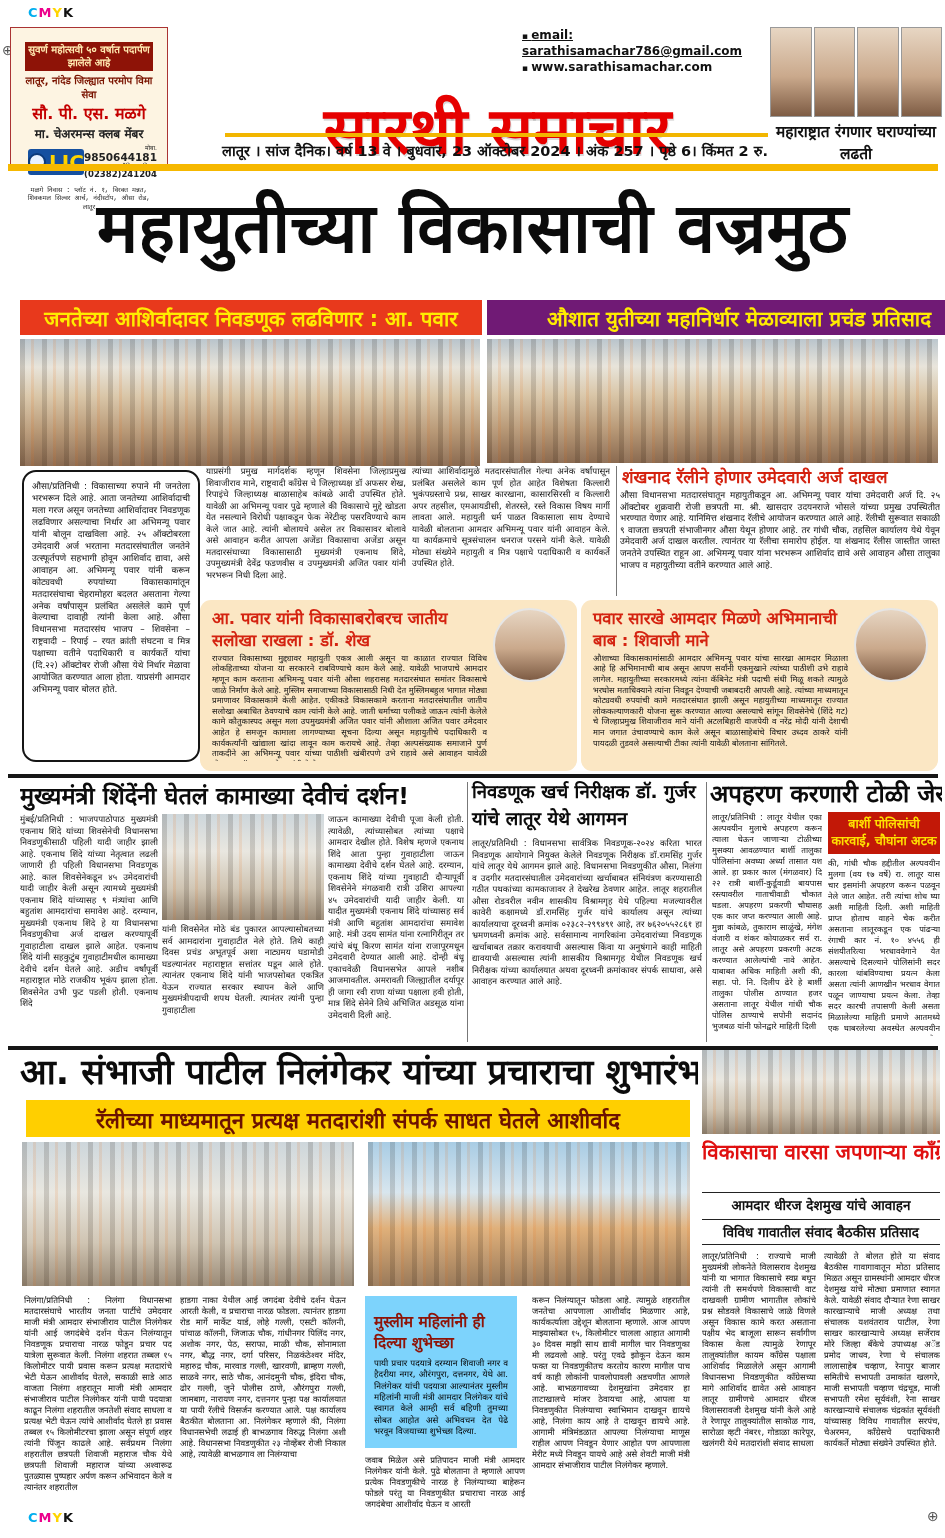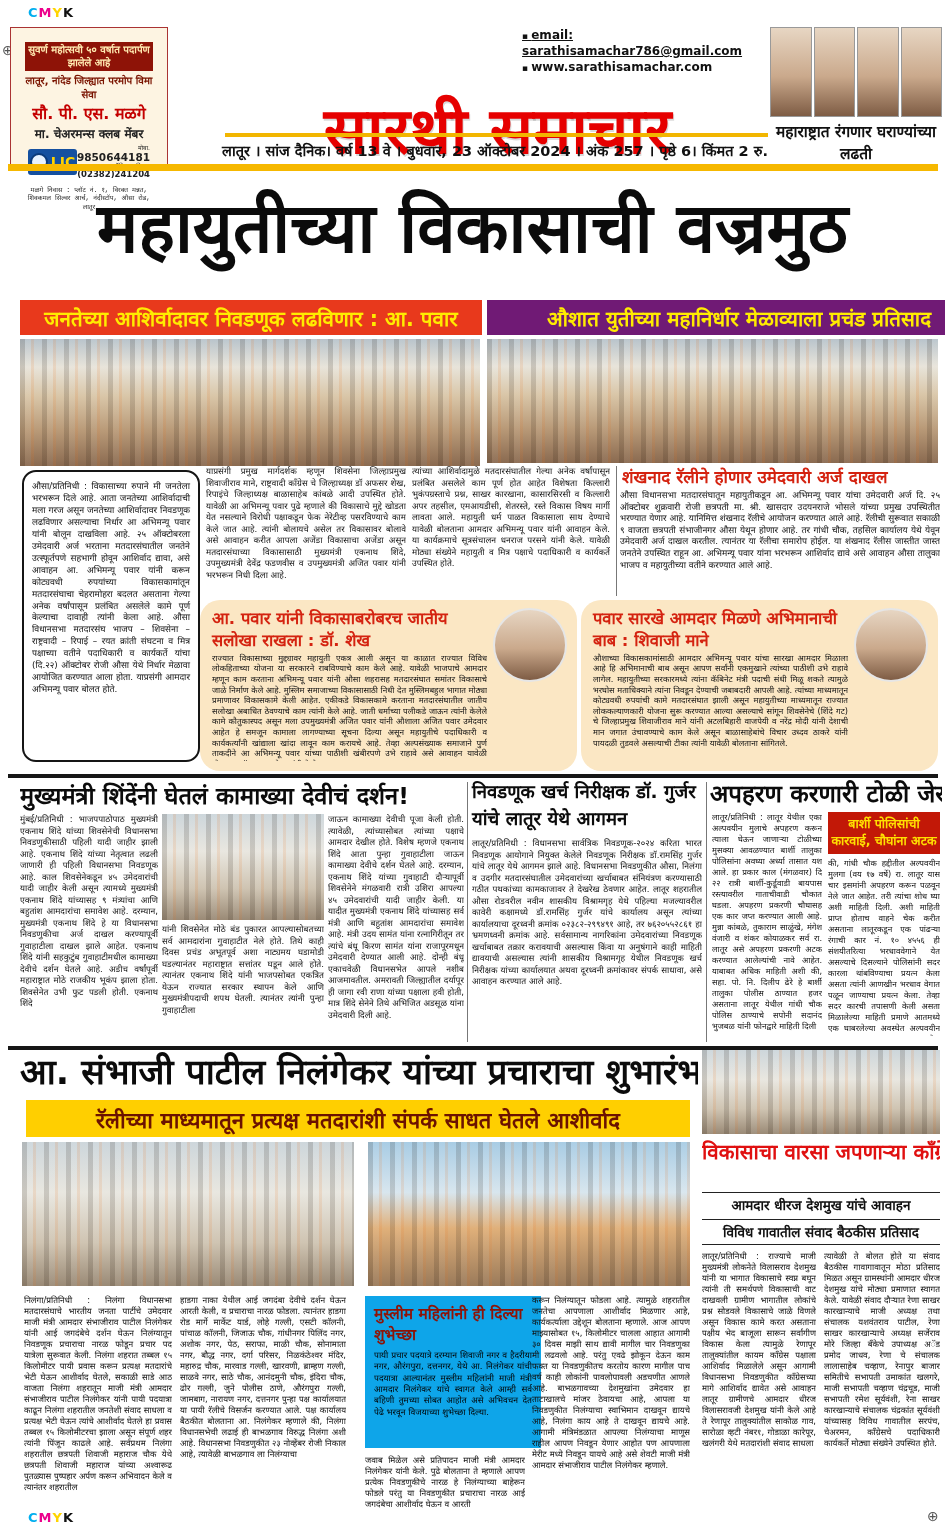--- a/index.html
+++ b/index.html
@@ -19,21 +19,21 @@
 
   
   .ad-box { left:10px; top:27px; width:158px; height:141px; border:1.5px solid #a33; background:#fdf4e2; padding:14px; font-size:7px; text-align:center; color:#222; }
   .ad-head { background:#8e1307; color:#ffe9b0; font-weight:bold; font-size:10px; line-height:1.25; padding:2px 1px; }
   .ad-line1 { font-size:10px; color:#7a1400; margin-top:2px; font-weight:bold; }
   .ad-name { font-size:16px; font-weight:800; color:#c40000; margin-top:1px; }
   .ad-line2 { font-size:12px; font-weight:bold; margin-top:1px; }
   .ad-lic-row { display:flex; align-items:center; justify-content:space-between; margin-top:3px; padding:0 3px; }
   .lic-logo { width:64px; height:26px; background:#1550a0; border-radius:3px; display:flex; align-items:center; justify-content:center; gap:3px; }
   .lic-circle { width:18px; height:18px; border-radius:50%; background:#e8f2ff; border:2px solid #0b3a7a; }
-  .lic-text { color:#ffd400; font-weight:800; font-size:14px; }
+  .lic-text { color:#ffd400; font-weight:800; font-size:20px; }
   .ad-phones { text-align:right; line-height:1.1; }
   .ad-mob-label,.ad-office-label { font-size:6px; }
   .ad-mobile { font-size:10.5px; font-weight:800; }
   .ad-phone { font-size:8.5px; font-weight:800; }
   .ad-address { font-size:6.6px; margin-top:8px; line-height:1.25;font-family:Liberation Mono, monospace; }
 
   
   .masthead-title { left:225px; top:46px; width:545px; text-align:center; font-size:64px; line-height:1.3; font-weight:800; color:#e60000; text-shadow:1px 2px 0 rgba(0,0,0,.15); white-space:nowrap;margin-top:44px; }
   .contact { left:522px; top:27px; width:250px; font-size:12px; font-weight:bold; color:#111; line-height:1.35; }
   .contact .row::before { content:"▪ "; font-size:9px; }
@@ -60,21 +60,21 @@
   .photo--flags { background:linear-gradient(180deg,#a8cce4 0%,#d8e6ee 35%,#e0b07a 60%,#9a7a5a 100%); }
   .headshot { background:linear-gradient(180deg,#e7d6c3 0%,#caa98c 55%,#7e5c44 100%); }
 
   .lead-box1 { left:22px; top:470px; width:178px; height:292px; border:2px solid #151515; border-radius:14px; padding:9px 8px; font-size:8.8px; line-height:1.36; }
   .lead-col { top:466px; height:132px; }
   .vdiv { background:#777; width:1px; }
 
   .shank-title { left:622px; top:465px; width:318px; font-size:17px; font-weight:800; color:#d42310; white-space:nowrap; overflow:hidden; }
   .shank-body { left:620px; top:490px; width:320px; height:106px; font-size:8.8px; line-height:1.32; }
 
-  .box-story { top:600px; height:171px; background:#fbe7c4; border-radius:20px; padding:8px 10px 6px 12px; }
+  .box-story { top:600px; height:171px; background:#fbe7c4; border-radius:11px; padding:8px 10px 6px 12px; }
   .box-title { font-size:16.5px; font-weight:800; color:#d42310; line-height:1.35; }
   .box-photo { float:right; width:74px; height:74px; border-radius:50%; border:2px solid #e6e6e6; margin:0 0 3px 6px; }
   .box-body { font-size:8.2px; line-height:1.3; text-align:justify; color:#111; overflow:hidden; }
 
   .hrule { left:8px; width:930px; height:4px; background:#161616; }
 
   
   .art-head { font-weight:800; color:#0b0b0b; }
   .shinde-head { left:20px; top:779px; width:444px; font-size:23.5px; white-space:nowrap; overflow:hidden; }
   .shinde-col { top:814px; height:230px; }
@@ -82,21 +82,21 @@
   .gurjar-head { left:472px; top:779px; width:230px; font-size:18.5px; line-height:1.45; text-align:left; }
   .gurjar-body { left:472px; top:838px; width:230px; height:206px; }
   .kidnap-head { left:710px; top:776px; width:232px; font-size:24px; white-space:nowrap; overflow:hidden; }
   .kidnap-col { top:812px; height:232px; }
   .red-subbox { background:#c21807; color:#ffe000; font-weight:800; font-size:12.5px; line-height:1.35; text-align:center; padding:4px 2px; margin-bottom:4px; }
 
   
   .camp-head { left:20px; top:1050px; width:678px; font-size:35px; font-weight:900; white-space:nowrap; overflow:hidden; color:#0b0b0b; line-height:1.3; }
   .camp-banner { left:26px; top:1100px; width:664px; height:37px; background:#ffcf00; display:flex; align-items:center; justify-content:center; font-size:22px; font-weight:800; color:#6b1200; white-space:nowrap; overflow:hidden; }
   .camp-col { top:1294px; height:240px; font-size:8.4px; }
-  .muslim-box { left:365px; top:1296px; width:176px; height:152px; background:#0ea5e9; padding:8px 9px; }
+  .muslim-box { left:365px; top:1296px; width:152px; height:152px; background:#7dd3fc; padding:16px 9px; }
   .muslim-title { font-size:15.5px; font-weight:800; color:#8e1307; line-height:1.35; }
   .muslim-body { font-size:8.6px; line-height:1.32; text-align:justify; margin-top:4px; overflow:hidden; height:92px; }
 
   .cong-photo { left:702px; top:1050px; width:238px; height:84px; }
   .cong-head { left:702px; top:1138px; width:238px; font-size:20.5px; font-weight:800; color:#e01010; line-height:1.45; white-space:nowrap; overflow:hidden; }
   .cong-sub { left:702px; width:238px; text-align:center; font-weight:800; font-size:13.5px; color:#111; padding:3px 0; }
   .cong-col { top:1250px; height:284px; font-size:8.4px; }
 </style>
 </head>
 <body>

